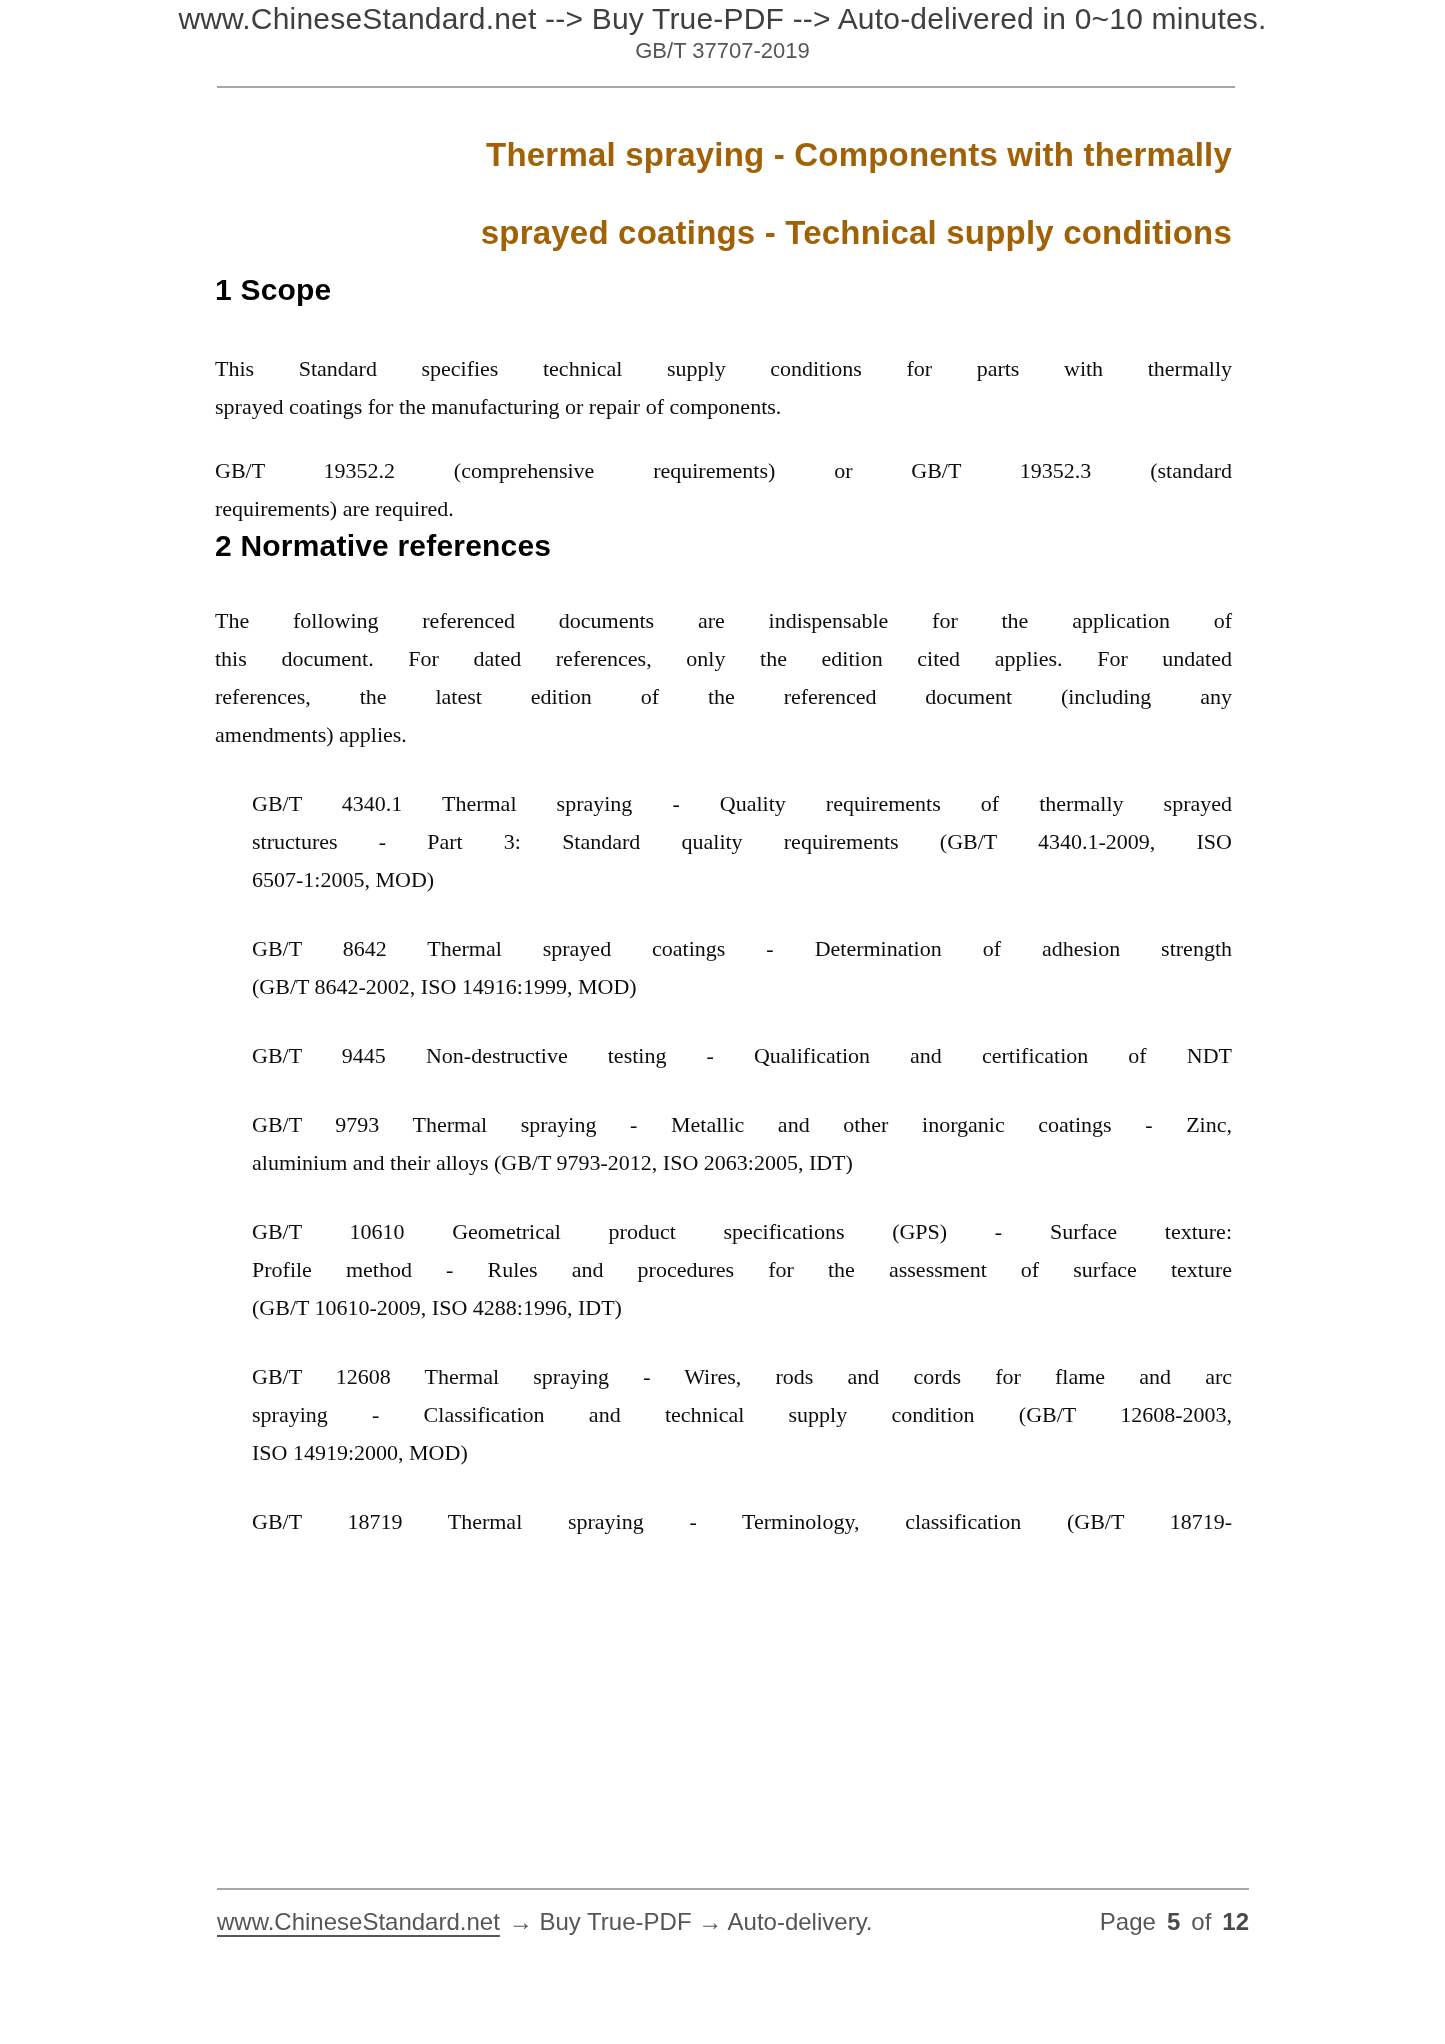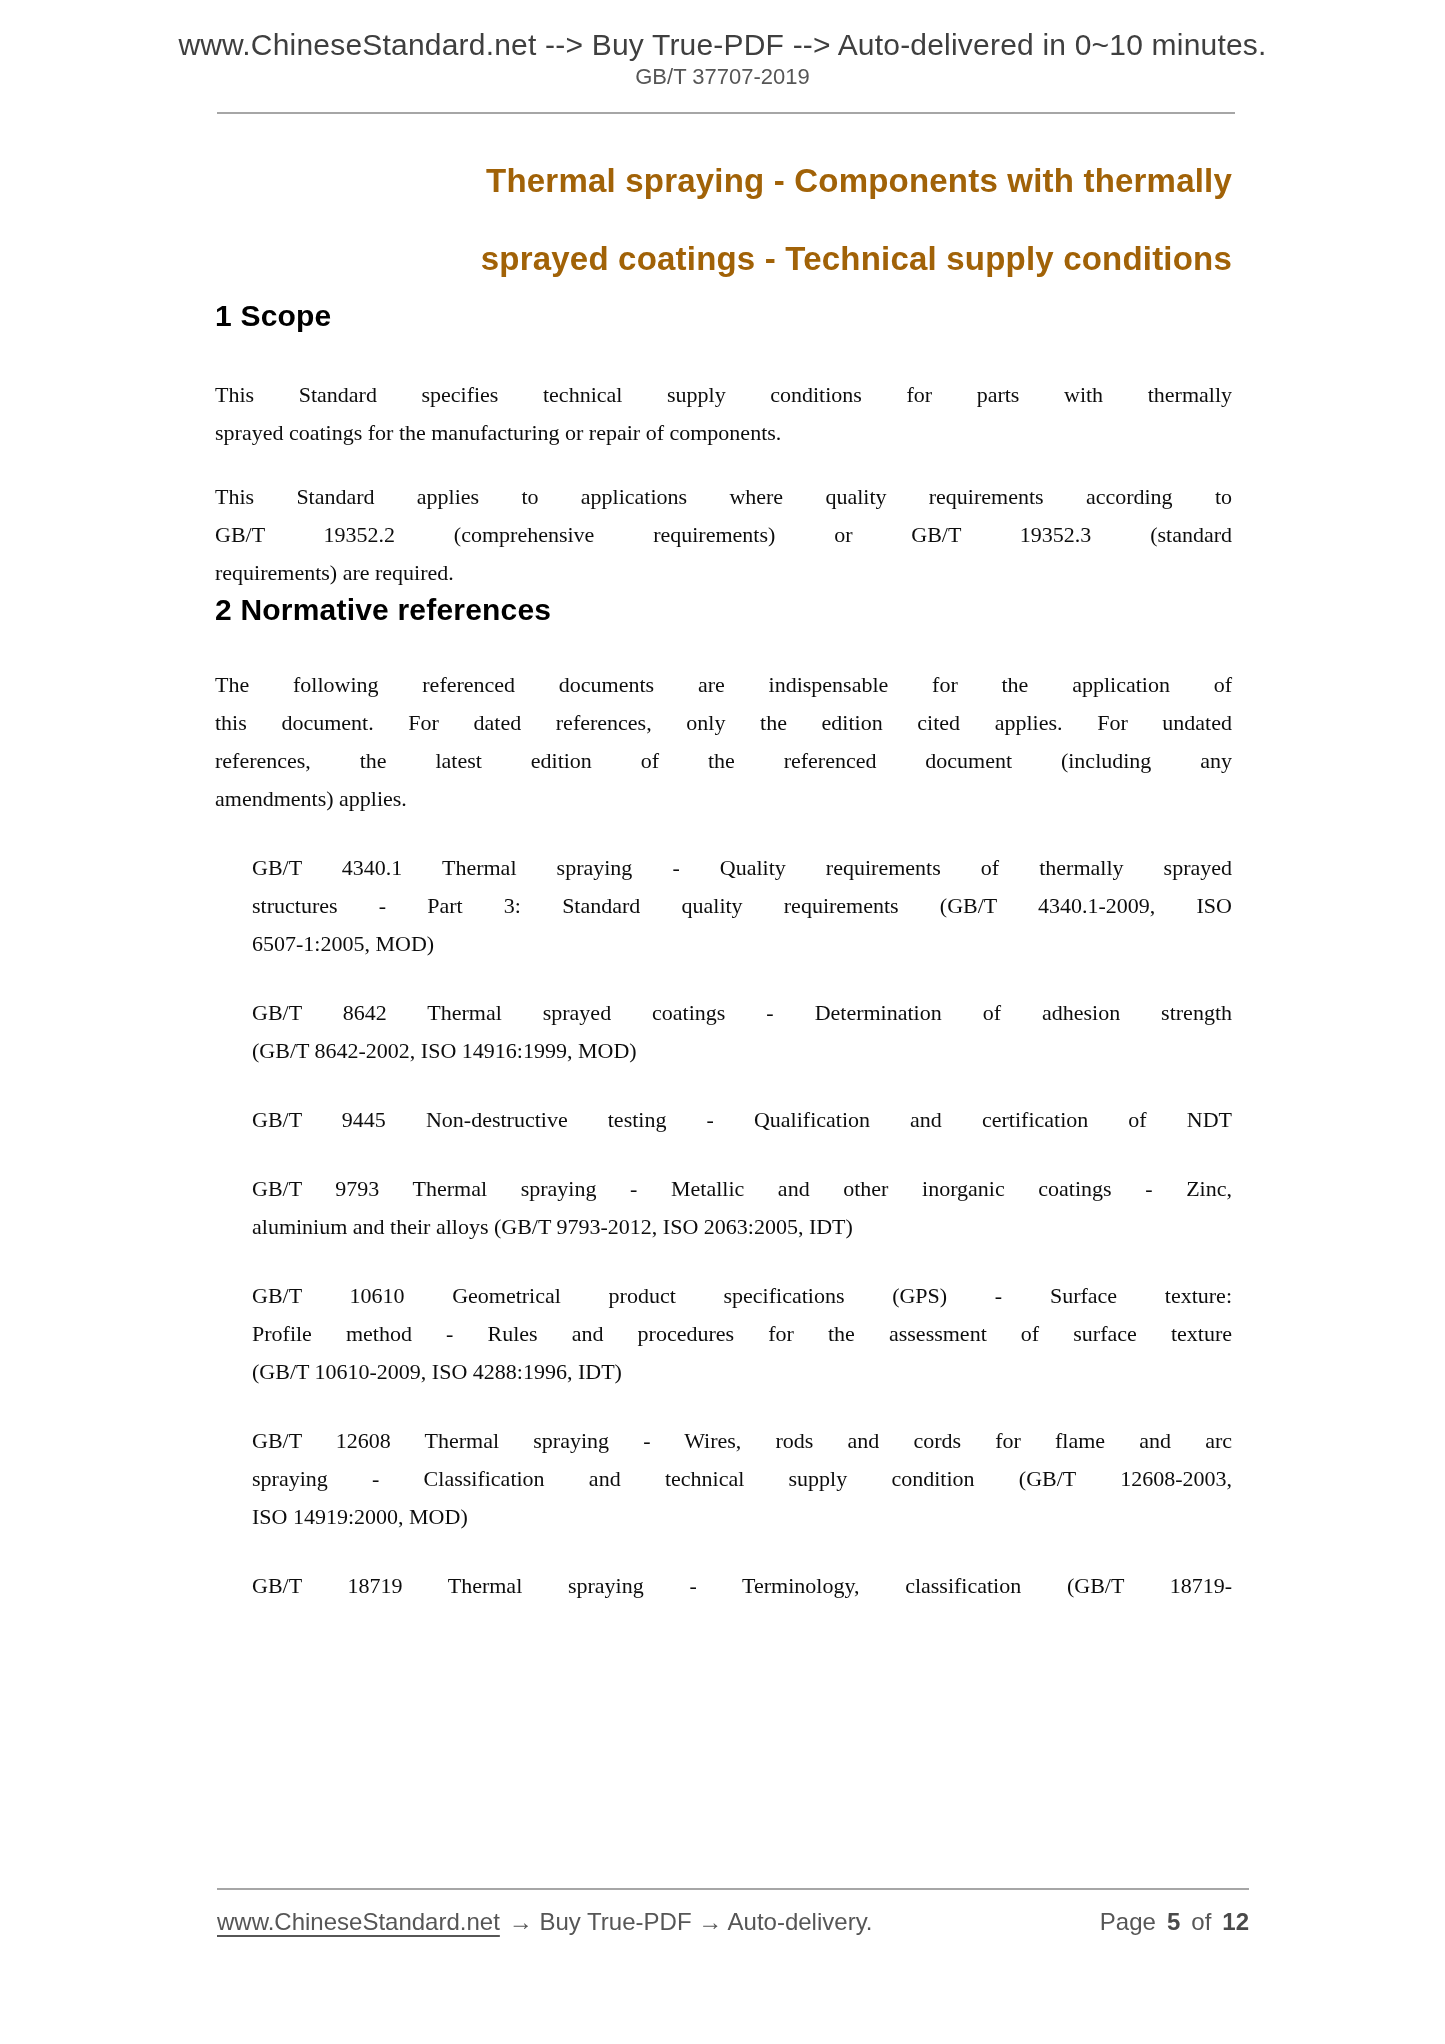--- a/index.html
+++ b/index.html
@@ -7,21 +7,21 @@
     --muted: #3f3f3f;
     --muted2: #565656;
     --rule: #a6a6a6;
   }
   html, body { margin: 0; padding: 0; background: #ffffff; }
   body {
     width: 1445px; height: 2044px;
     font-family: "Liberation Sans", sans-serif;
     position: relative; overflow: hidden;
   }
-  .page { width: 1445px; height: 2044px; position: relative; padding-top: 26px; box-sizing: border-box; }
+  .page { width: 1445px; height: 2044px; position: relative; box-sizing: border-box; }
 
   .promo {
     font-size: 30px; line-height: 38px; color: var(--muted, #3f3f3f);
     text-align: center; letter-spacing: 0.2px;
   }
   .std-code {
     font-size: 22px; line-height: 26px;
     color: var(--muted2, #565656); text-align: center;
   }
   .rule-top {
@@ -90,21 +90,20 @@
     </div>
 
     <h2 class="sec sec1">1 Scope</h2>
 
     <div class="para p-scope1">
         <div class="jl">This Standard specifies technical supply conditions for parts with thermally</div>
         <div class="jl jl-end">sprayed coatings for the manufacturing or repair of components.</div>
       </div>
 
     <div class="para p-scope2">
-        <div class="jl">This Standard applies to applications where quality requirements according to</div>
         <div class="jl">GB/T 19352.2 (comprehensive requirements) or GB/T 19352.3 (standard</div>
         <div class="jl jl-end">requirements) are required.</div>
       </div>
 
     <h2 class="sec sec2">2 Normative references</h2>
 
     <div class="para p-intro">
         <div class="jl">The following referenced documents are indispensable for the application of</div>
         <div class="jl">this document. For dated references, only the edition cited applies. For undated</div>
         <div class="jl">references, the latest edition of the referenced document (including any</div>

